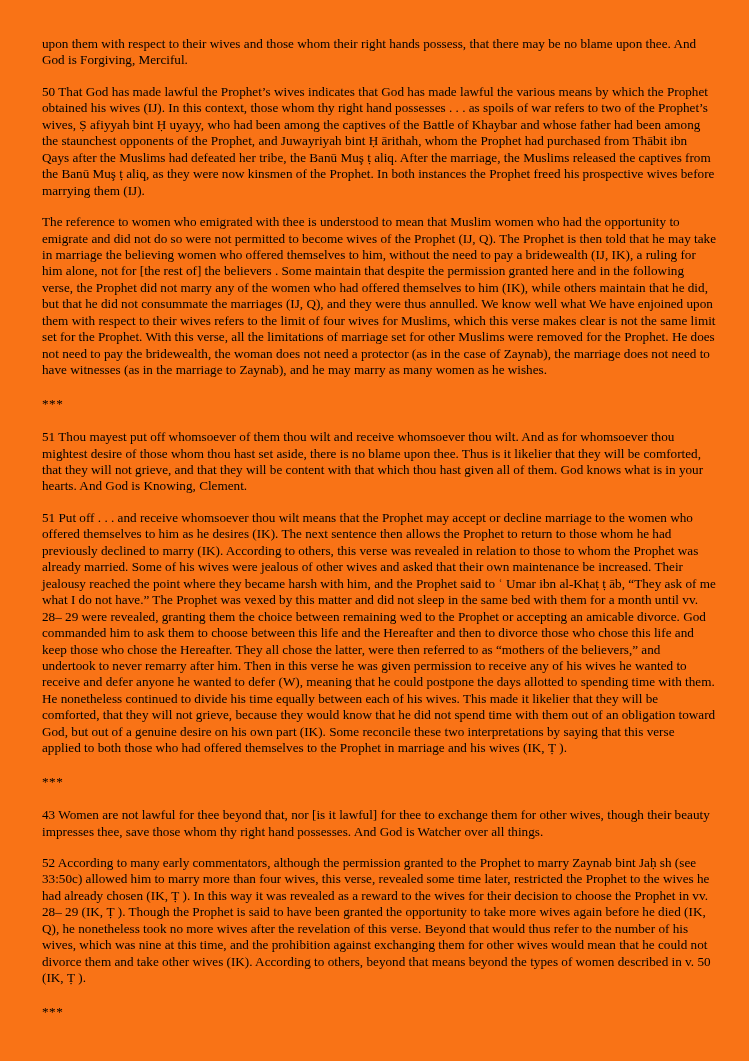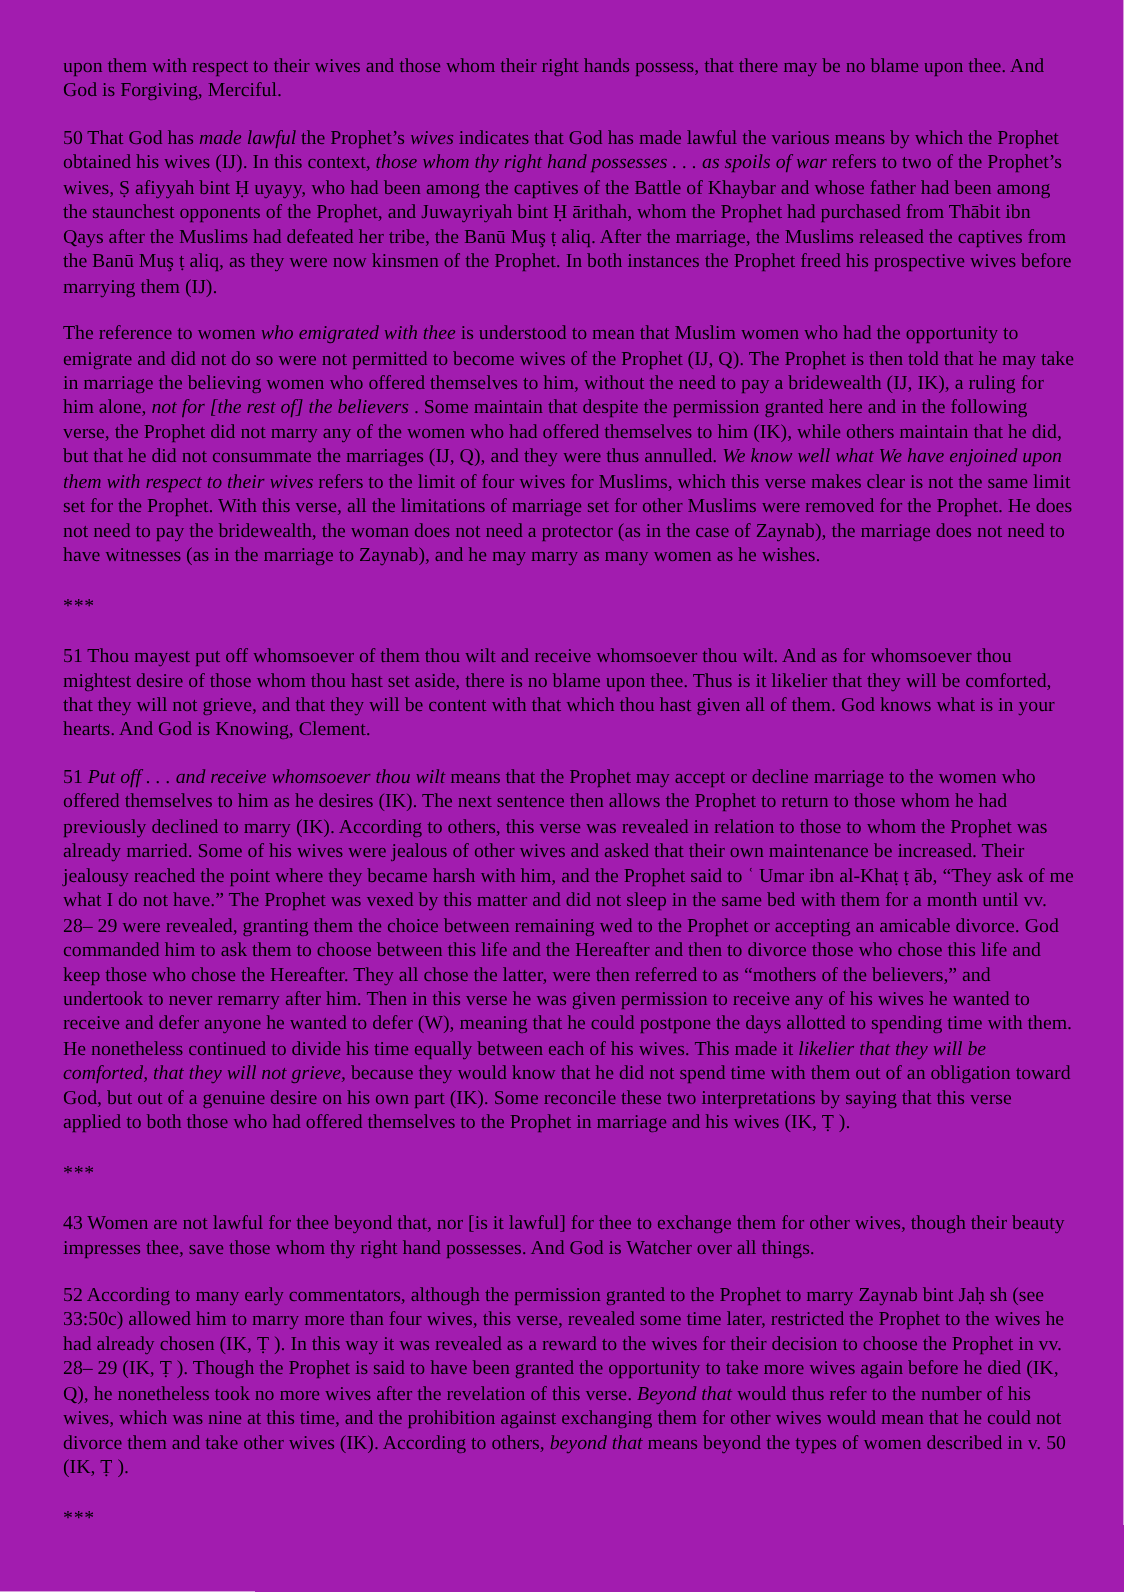--- a/index.html
+++ b/index.html
@@ -33,26 +33,26 @@
     white-space: normal;
   }
   .gap-sm { height: 15px; }
   .gap-md { height: 17px; }
   .sep {
     font-size: 13.2px;
     line-height: 16.45px;
     letter-spacing: 0.5px;
     margin: 0;
   }
-  .it { font-style: italic; }
+  .it { }
 </style>
 </head>
 <body>
 
-<div class="page" style="width: 749px; height: 1061px; background: #a21caf; color: rgb(0, 0, 0);">
+<div class="page" style="width: 749px; height: 1061px; background: #f97316; color: rgb(0, 0, 0);">
   <div class="content" id="content-root">
       <p class="para"><span class="">upon them with respect to their wives and those whom their right hands possess, that there may be no blame upon thee. And God is Forgiving, Merciful.</span></p>
       <div class="gap-sm"></div>
       <p class="para"><span class="">50    That God has </span><span class="it">made lawful</span><span class=""> the Prophet’s </span><span class="it">wives</span><span class=""> indicates that God has made lawful the various means by which the Prophet obtained his wives (IJ). In this context, </span><span class="it">those whom thy right hand possesses . . . as spoils of war</span><span class=""> refers to two of the Prophet’s wives, Ṣ afiyyah bint Ḥ uyayy, who had been among the captives of the Battle of Khaybar and whose father had been among the staunchest opponents of the Prophet, and Juwayriyah bint Ḥ ārithah, whom the Prophet had purchased from Thābit ibn Qays after the Muslims had defeated her tribe, the Banū Muş ṭ aliq. After the marriage, the Muslims released the captives from the Banū Muş ṭ aliq, as they were now kinsmen of the Prophet. In both instances the Prophet freed his prospective wives before marrying them (IJ).</span></p>
       <div class="gap-sm"></div>
       <p class="para"><span class="">The reference to women </span><span class="it">who emigrated with thee</span><span class=""> is understood to mean that Muslim women who had the opportunity to emigrate and did not do so were not permitted to become wives of the Prophet (IJ, Q). The Prophet is then told that he may take in marriage the believing women who offered themselves to him, without the need to pay a bridewealth (IJ, IK), a ruling for him alone, </span><span class="it">not for [the rest of] the believers</span><span class=""> . Some maintain that despite the permission granted here and in the following verse, the Prophet did not marry any of the women who had offered themselves to him (IK), while others maintain that he did, but that he did not consummate the marriages (IJ, Q), and they were thus annulled. </span><span class="it">We know well what We have enjoined upon them with respect to their wives</span><span class=""> refers to the limit of four wives for Muslims, which this verse makes clear is not the same limit set for the Prophet. With this verse, all the limitations of marriage set for other Muslims were removed for the Prophet. He does not need to pay the bridewealth, the woman does not need a protector (as in the case of Zaynab), the marriage does not need to have witnesses (as in the marriage to Zaynab), and he may marry as many women as he wishes.</span></p>
       <div class="gap-md"></div>
       <p class="sep">***</p>
       <div class="gap-md"></div>
       <p class="para"><span class="">51 Thou mayest put off whomsoever of them thou wilt and receive whomsoever thou wilt. And as for whomsoever thou mightest desire of those whom thou hast set aside, there is no blame upon thee. Thus is it likelier that they will be comforted, that they will not grieve, and that they will be content with that which thou hast given all of them. God knows what is in your hearts. And God is Knowing, Clement.</span></p>

